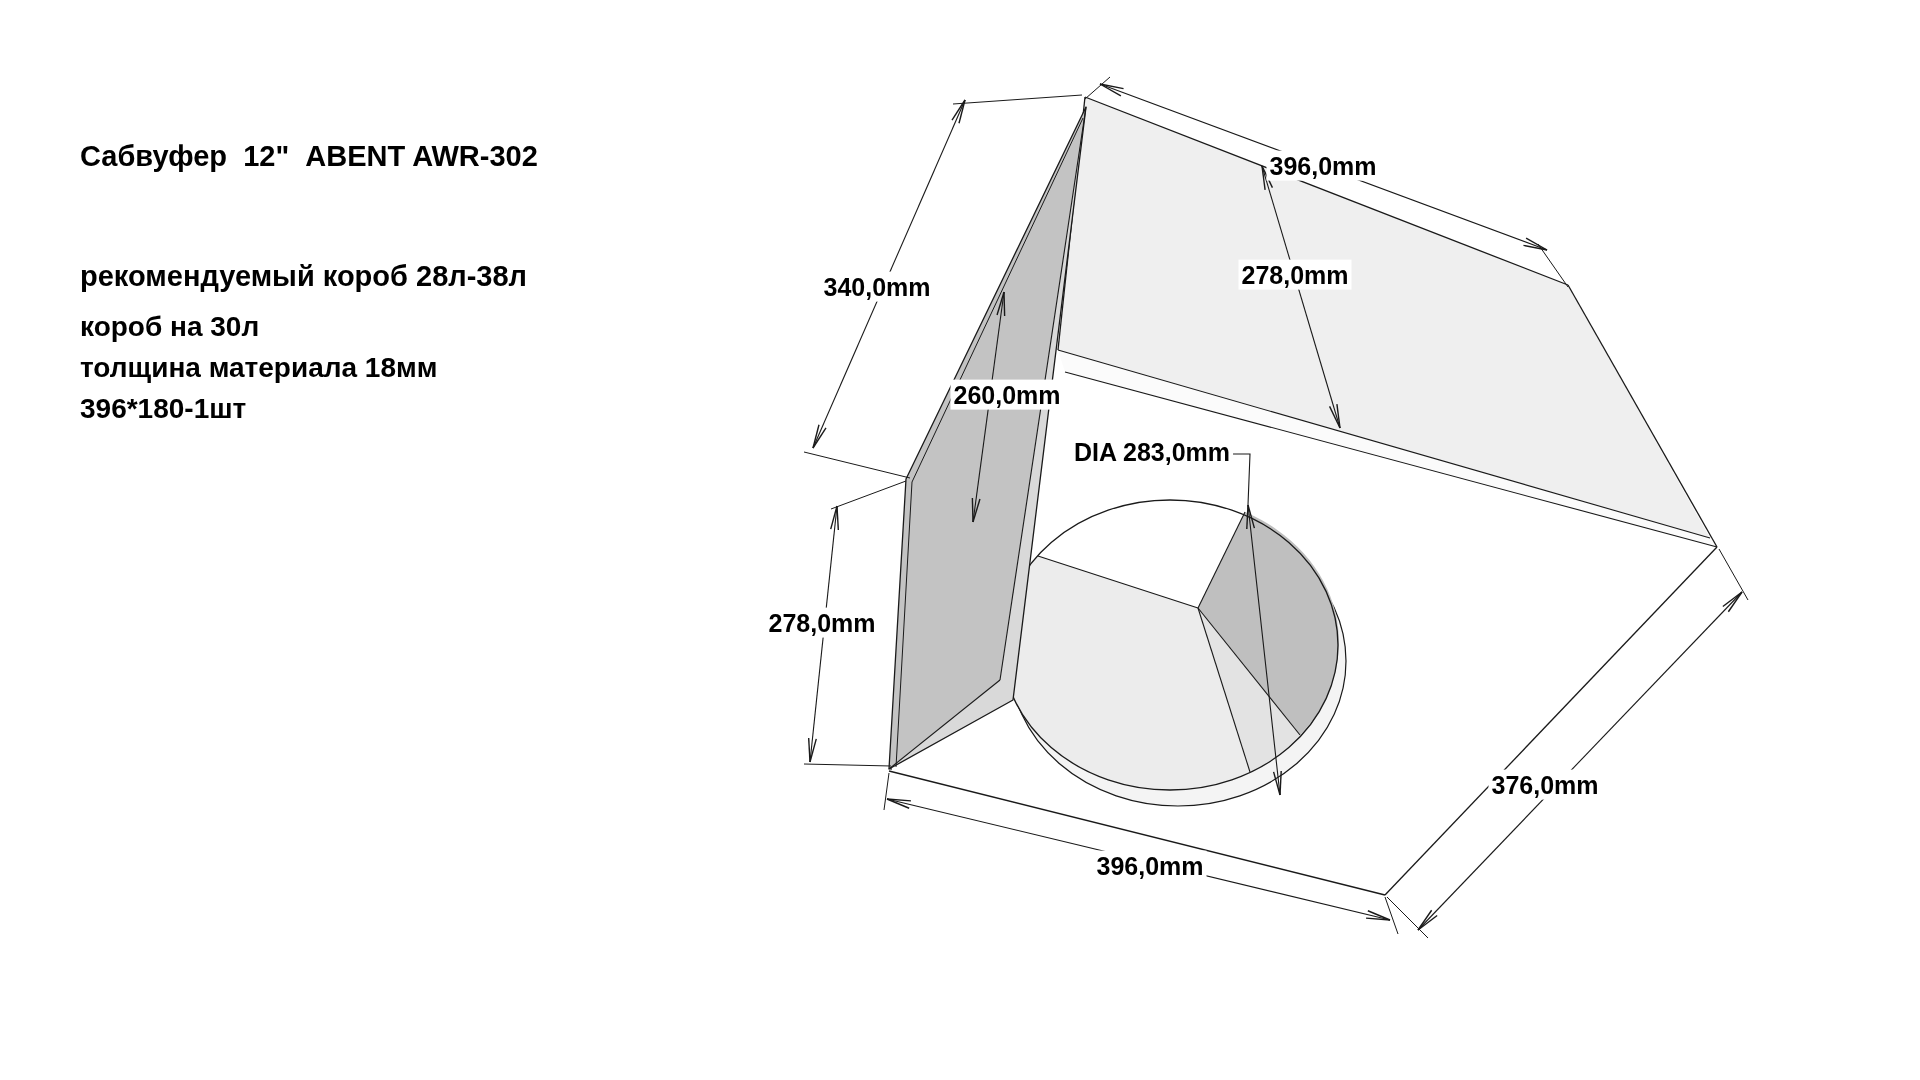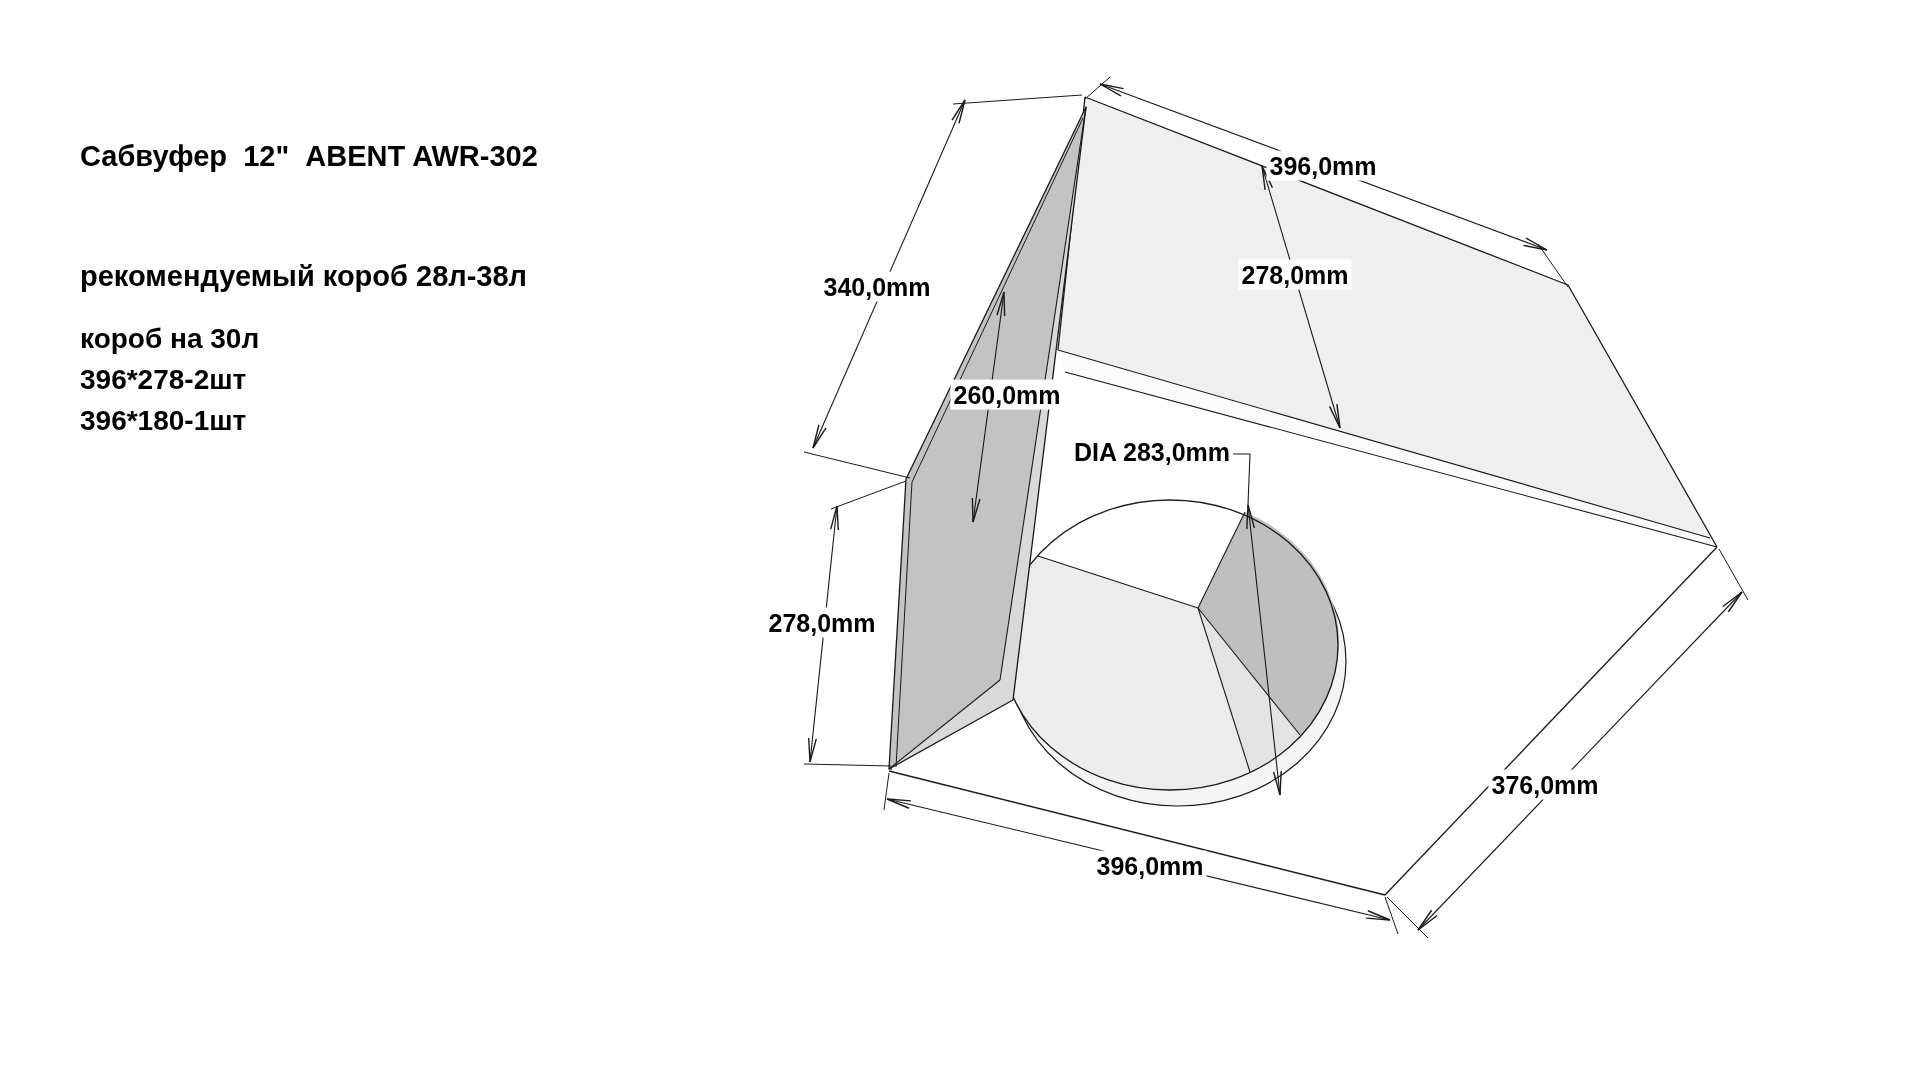--- a/index.html
+++ b/index.html
@@ -1,31 +1,31 @@
 <!DOCTYPE html>
 <html><head>
 <meta charset="utf-8">
 <style>
   html,body{margin:0;padding:0;background:#ffffff;}
   .page{position:relative;width:1920px;height:1080px;background:#ffffff;overflow:hidden;
         font-family:"Liberation Sans",sans-serif;color:#000;}
   .header{position:absolute;left:80px;top:56px;font-size:29px;font-weight:bold;line-height:40px;white-space:pre;}
-  .specs{position:absolute;left:80px;top:306px;font-size:28px;font-weight:bold;line-height:41px;white-space:pre;margin-top:12px;}
+  .specs{position:absolute;left:80px;top:306px;font-size:28px;font-weight:bold;line-height:41px;white-space:pre;}
   svg{position:absolute;left:0;top:0;}
   text{font-family:"Liberation Sans",sans-serif;font-weight:bold;font-size:25px;fill:#000;}
 </style>
 </head>
 <body>
 
 <div class="page">
   <div class="header">
     <div>Сабвуфер  12"  ABENT AWR-302</div>
     <div>рекомендуемый короб 28л-38л</div>
   </div>
-  <div class="specs" id="specs"><div>короб на 30л</div><div>396*278-2шт</div><div>396*180-1шт</div></div>
+  <div class="specs" id="specs"><div>короб на 30л</div><div>толщина материала 18мм</div><div>396*180-1шт</div></div>
   <svg id="drawing" width="1920" height="1080" viewBox="0 0 1920 1080">
       <polygon points="889,771 908,478 1065,372 1717,547 1385,895" fill="#ffffff" stroke="none" stroke-width="1.3" stroke-linejoin="round"></polygon>
       <polygon points="1085,97 1568,285 1710,538 1058,350" fill="#efefef" stroke="none" stroke-width="1.3" stroke-linejoin="round"></polygon>
       <polygon points="1058,350 1710,538 1717,547 1065,372" fill="#fbfbfb" stroke="none" stroke-width="1.3" stroke-linejoin="round"></polygon>
       <ellipse cx="1178" cy="661" rx="168" ry="145" fill="#f4f4f4" stroke="#1a1a1a" stroke-width="1.2"></ellipse>
       <ellipse cx="1170" cy="645" rx="168" ry="145" fill="#ececec" stroke="none"></ellipse>
       <path d="M1038,556 A168 145 0 0 1 1245,512 L1198,608 Z" fill="#ffffff"></path>
       <path d="M1245,512 A168 145 0 0 1 1300,735 L1198,608 Z" fill="#bfbfbf"></path>
       <path d="M1250,772 A168 145 0 0 0 1300,735 L1198,608 Z" fill="#e3e3e3"></path>
       <line x1="1198" y1="608" x2="1038" y2="556" stroke="#1a1a1a" stroke-width="1.1"></line>

